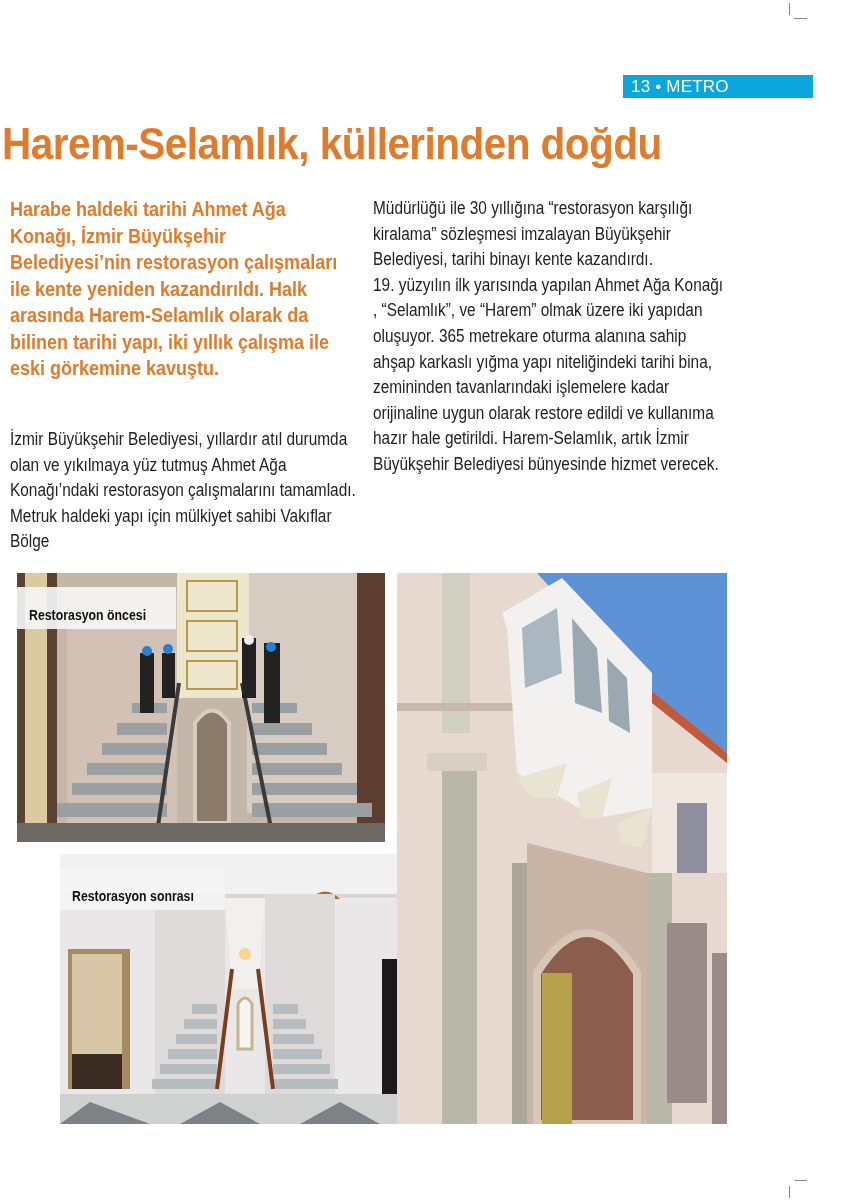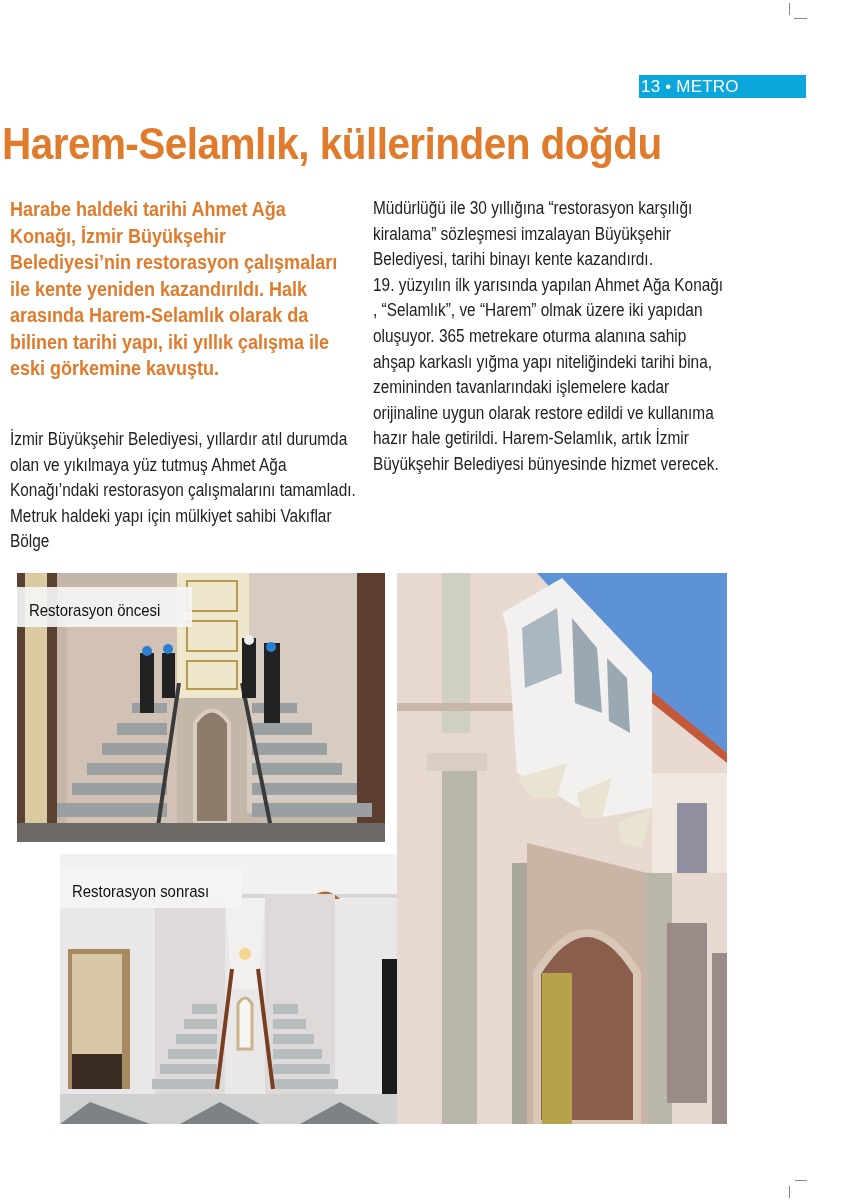--- a/index.html
+++ b/index.html
@@ -1,25 +1,25 @@
 <!DOCTYPE html>
 <html><head>
 <meta charset="utf-8">
 <style>
   html,body{margin:0;padding:0;background:#fff;}
   body{width:857px;height:1200px;position:relative;overflow:hidden;font-family:"Liberation Sans",sans-serif;}
   .crop{position:absolute;background:#888;}
-  .badge{position:absolute;left:623px;top:75px;width:167px;height:23px;background:#0aa6dc;color:#fff;font-size:17px;line-height:23px;padding-left:2px;box-sizing:border-box;letter-spacing:0.2px;margin-left:16px;}
+  .badge{position:absolute;left:623px;top:75px;width:190px;height:23px;background:#0aa6dc;color:#fff;font-size:17px;line-height:23px;padding-left:8px;box-sizing:border-box;letter-spacing:0.2px;}
   .title{position:absolute;left:2px;top:114px;margin:0;font-size:45px;font-weight:bold;color:#e07b2c;letter-spacing:-0.6px;transform:scaleX(0.9);transform-origin:left top;white-space:nowrap;line-height:60px;}
   .lead{position:absolute;left:10px;top:196px;width:380px;margin:0;font-size:20px;font-weight:bold;color:#e07b2c;line-height:26.5px;transform:scaleX(0.9);transform-origin:left top;}
   .body{position:absolute;margin:0;font-size:17.5px;color:#222;line-height:25.6px;transform:scaleX(0.88);transform-origin:left top;}
   .col1{left:10px;top:427px;width:400px;}
   .col2{left:373px;top:196px;width:400px;}
   .photo{position:absolute;overflow:hidden;}
-  .caption{position:absolute;left:0;top:13px;background:rgba(245,245,245,0.92);color:#111;font-size:17px;padding:14px 14px 6px 12px;transform-origin:left top;}
+  .caption{position:absolute;left:0;top:13px;background:rgba(245,245,245,0.92);color:#111;font-size:14px;padding:20px 14px 6px 12px;transform-origin:left top;font-weight:bold;}
   .cap-inner{display:inline-block;transform:scaleX(0.88);transform-origin:left center;}
 </style>
 </head>
 <body>
 
 <div class="crop" style="left:789px;top:3px;width:1px;height:12px;"></div>
 <div class="crop" style="left:794px;top:18px;width:13px;height:1px;"></div>
 <div class="crop" style="left:795px;top:1180px;width:12px;height:1px;"></div>
 <div class="crop" style="left:789px;top:1186px;width:1px;height:12px;"></div>
 

